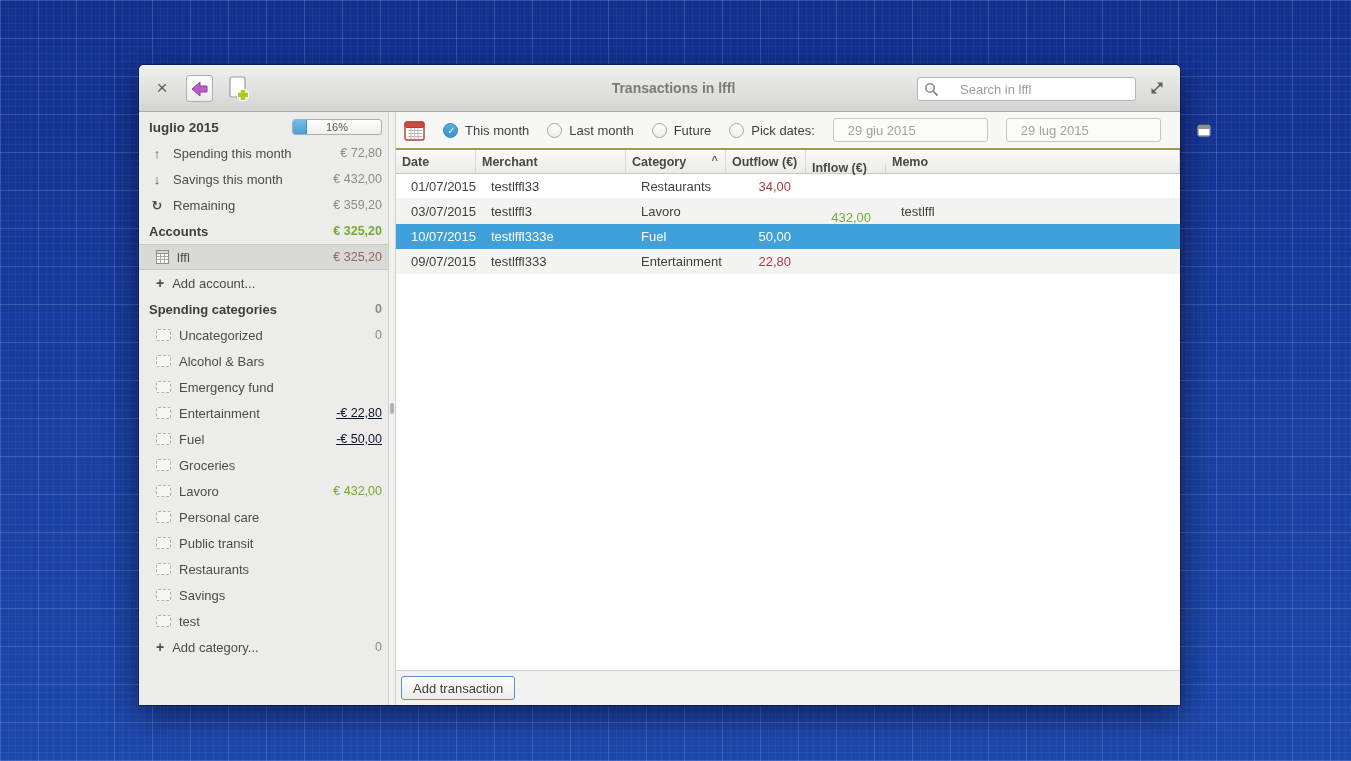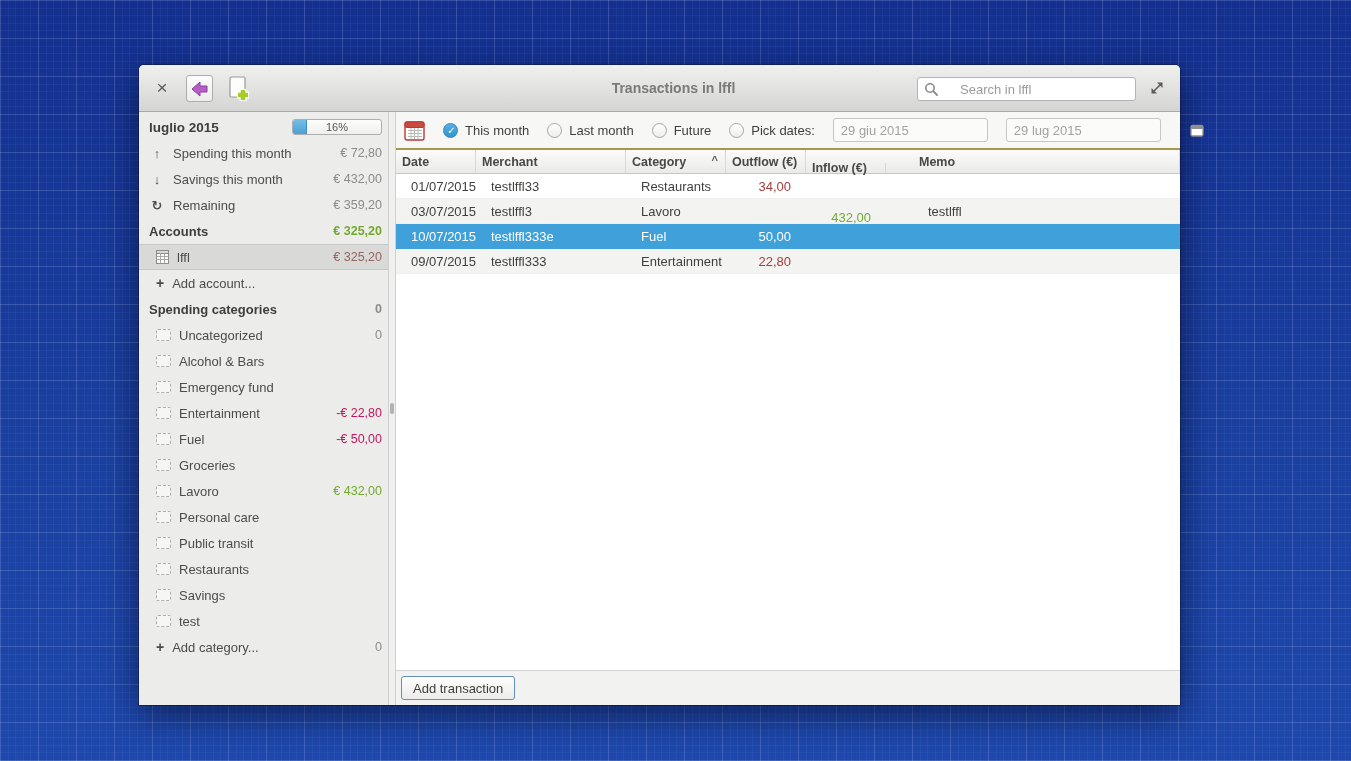--- a/index.html
+++ b/index.html
@@ -61,21 +61,21 @@
   .progress{ position:relative; width:90px; height:16px; border:1px solid #aeaeac; border-radius:3px;
     background:linear-gradient(#fdfdfc,#efefee); overflow:hidden; }
   .progress-fill{ position:absolute; left:0; top:0; bottom:0; width:16%;
     background:linear-gradient(#74bce8,#4ba0d6); border-right:1px solid #3f8ec4; }
   .progress-label{ position:absolute; left:0; right:0; top:0; bottom:0; text-align:center;
     font-size:11px; line-height:15px; color:#555553; }
   .sb-row{ height:26px; display:flex; align-items:center; padding:0 6px 0 10px; gap:8px; }
   .sb-row .lbl{ flex:1; white-space:nowrap; overflow:hidden; }
   .sb-row .val{ color:#8b8b89; font-size:12.5px; }
   .sb-row .val.pos{ color:#72aa2f; }
-  .sb-row .val.neg{ color:#be185d; }
+  .sb-row .val.neg{ color:#0f172a;text-decoration:underline; }
   .sb-row .val.dimred{ color:#97655f; }
   .sb-header{ font-weight:bold; color:#3e3e3c; }
   .sb-header .lbl{ flex:1; }
   .sb-ico{ width:16px; flex:0 0 16px; text-align:center; color:#4e4e4c; font-weight:bold; font-size:13px; }
   .sb-indent{ padding-left:17px; }
   .sb-selected{ background:#d9d9d7; border-top:1px solid #c8c8c6; border-bottom:1px solid #c8c8c6; }
   .cat-box{ width:15px; height:12px; border:1px dashed #adadab; border-radius:2px; background:#f6f6f5; flex:0 0 15px;}
   .plus-glyph{ color:#4a4a48; font-weight:bold; font-size:14px; }
   
   .scrollstrip{ width:8px; flex:0 0 8px; background:#f0f0ef; border-left:1px solid #cfcfcd; border-right:1px solid #cfcfcd; position:relative; }
@@ -87,35 +87,35 @@
     padding:0 8px; background:#f7f7f6; border-bottom:2px solid #a5974b;
   }
   .radio-group{ display:flex; align-items:center; gap:7px; font-size:13px; color:#3f3f3d; }
   .radio{ width:15px; height:15px; border-radius:50%; border:1px solid #a6a6a4;
     background:linear-gradient(#fff,#ededec); position:relative; }
   .radio.checked{ background:linear-gradient(#55b1e2,#3593cd); border-color:#2f86bd; }
   .radio.checked .chk{ position:absolute; left:0; top:-1px; width:15px; height:15px; color:#fff;
     font-size:10px; font-weight:bold; text-align:center; line-height:15px; }
   .date-field{
     width:155px; height:24px; border:1px solid #c6c6c4; border-radius:3px; background:#fbfbfa;
-    display:flex; align-items:center; padding:0 5px 0 7px;
+    display:flex; align-items:center; padding:0 5px 0 14px;
   }
   .date-field input{ border:none; outline:none; background:transparent; flex:1; font-size:13px; color:#a2a2a0;
     font-family:"Liberation Sans","DejaVu Sans",sans-serif; }
   .date-field:first-of-type{ margin-left:-4px; }
   
   .thead{ height:24px; flex:0 0 24px; display:flex; background:linear-gradient(#fbfbfa,#eaeae8);
     border-bottom:1px solid #c7c7c5; font-size:12.5px; font-weight:bold; color:#48484а; color:#484846; }
   .th{ border-right:1px solid #d8d8d6; display:flex; align-items:center; padding:0 6px; position:relative; }
   .c-date{ width:80px; flex:0 0 80px; }
   .c-merchant{ width:150px; flex:0 0 150px; }
   .c-category{ width:100px; flex:0 0 100px; }
   .c-outflow{ width:80px; flex:0 0 80px; }
   .c-inflow{ width:80px; flex:0 0 80px;margin-top:13px; }
-  .c-memo{ flex:1;margin-left:27px; }
+  .c-memo{ flex:1; }
   .sort-caret{ position:absolute; right:7px; top:4px; font-size:11px; color:#5a5a58; font-weight:bold; }
   .trow{ height:25px; flex:0 0 25px; display:flex; align-items:center; font-size:13px; color:#3f3f3d;
     border-bottom:1px solid #f0f0ee; background:#fff; }
   .trow.alt{ background:#f3f3f2; }
   .trow.selected{ background:#3fa0da; color:#fff; border-bottom-color:#3fa0da; }
   .td{ padding:0 15px; white-space:nowrap; overflow:hidden; }
   .td.num{ text-align:right; }
   .out-red{ color:#a43d3f; } .in-green{ color:#74ab38; }
   .trow.selected .out-red, .trow.selected .in-green{ color:#fff; }
   .table-filler{ flex:1; background:#fff; }

